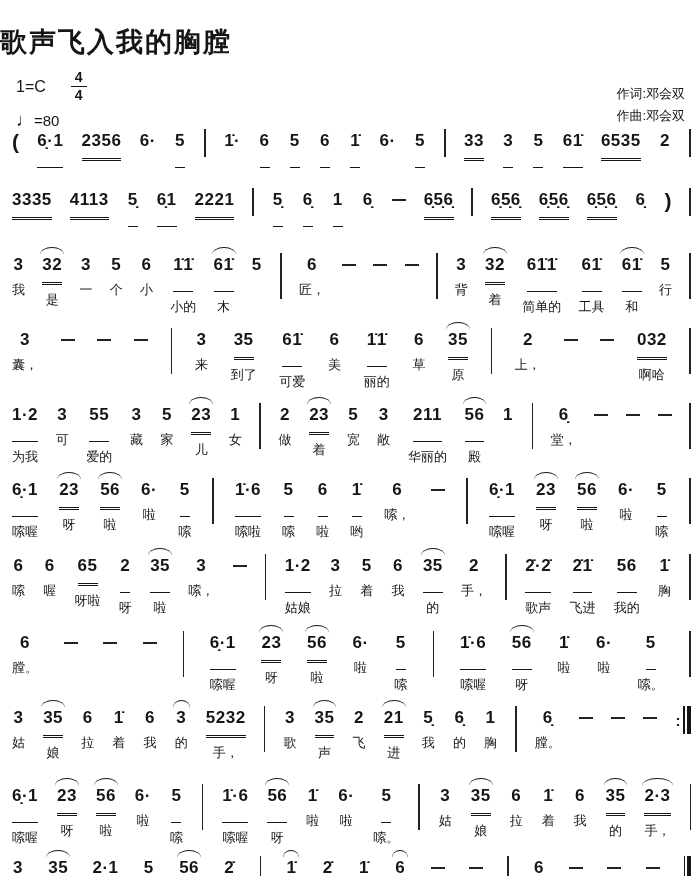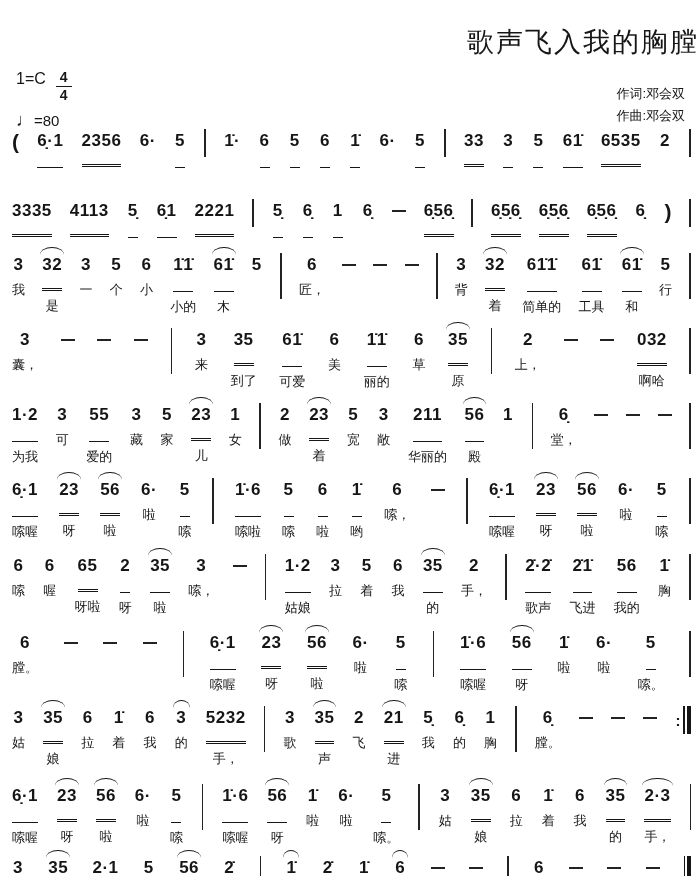--- a/index.html
+++ b/index.html
@@ -2,43 +2,43 @@
 <html><head>
 <meta charset="utf-8">
 <style>
   html,body{margin:0;padding:0;}
   body{
     width:699px;height:876px;overflow:hidden;position:relative;
     background:#ffffff;color:#161616;
     font-family:"Liberation Sans","DejaVu Sans",sans-serif;
   }
   .title{
-    position:absolute;top:24px;left:0;right:0;text-align:right;
-    font-size:27px;font-weight:normal;letter-spacing:2px;
+    position:absolute;top:24px;left:0;right:0;text-align:left;
+    font-size:27px;font-weight:bold;letter-spacing:2px;
   }
   .meta{position:absolute;left:16px;top:70px;font-size:16px;}
-  .meta .keyrow{display:flex;}
+  .meta .keyrow{display:flex;align-items:center;gap:15px;}
   .frac{display:inline-block;text-align:center;margin-left:10px;font-size:14px;font-weight:bold;line-height:1.1;}
   .frac .top{display:block;border-bottom:1px solid #161616;padding:0 4px 1px;}
   .frac .bot{display:block;padding-top:1px;}
   .temporow{margin-top:6px;font-size:15px;}
   .temporow .qnote{font-size:18px;}
   .credits{position:absolute;right:14px;top:68px;text-align:right;font-size:13px;line-height:1.7;margin-top:15px;}
   
   .line{
     position:absolute;left:12px;right:8px;
     display:flex;justify-content:space-between;align-items:flex-start;
   }
   .tok{display:inline-flex;flex-direction:column;align-items:center;position:relative;min-width:12px;}
   .n{
     font-size:17px;font-weight:bold;line-height:20px;white-space:nowrap;
     font-family:"Liberation Sans","DejaVu Sans",sans-serif;letter-spacing:0.5px;
   }
   .u1{border-bottom:1px solid #161616;padding-bottom:16px;}
-  .u2{border-bottom:3px double #161616;padding-bottom:13px;}
+  .u2{border-bottom:3px double #161616;padding-bottom:7px;}
   .slur{
     position:absolute;top:-8px;left:-2px;right:-2px;height:7px;
     border-top:1.5px solid #161616;
     border-radius:50% 50% 0 0 / 100% 100% 0 0;
   }
   .ly{font-size:13px;margin-top:6px;white-space:nowrap;font-weight:normal;}
   .bar{width:1.5px;background:#222;height:28px;margin-top:-2px;}
   .lyr .bar{height:46px;}
   .dash{width:14px;height:2px;background:#222;margin-top:9px;}
   .paren{font-size:21px;font-weight:bold;line-height:21px;}
@@ -123,21 +123,21 @@
         <span class="n u1">61̇</span>
       </span>
       <span class="tok">
         <span class="n u2">6535</span>
       </span>
       <span class="tok">
         <span class="n">2</span>
       </span>
       <span class="bar"></span>
     </div>
-    <div class="line" style="top: 190px; margin-top: 11px;">
+    <div class="line" style="top: 190px;">
       <span class="tok">
         <span class="n u2">3335</span>
       </span>
       <span class="tok">
         <span class="n u2">4113</span>
       </span>
       <span class="tok">
         <span class="n u1">5̣</span>
       </span>
       <span class="tok">

